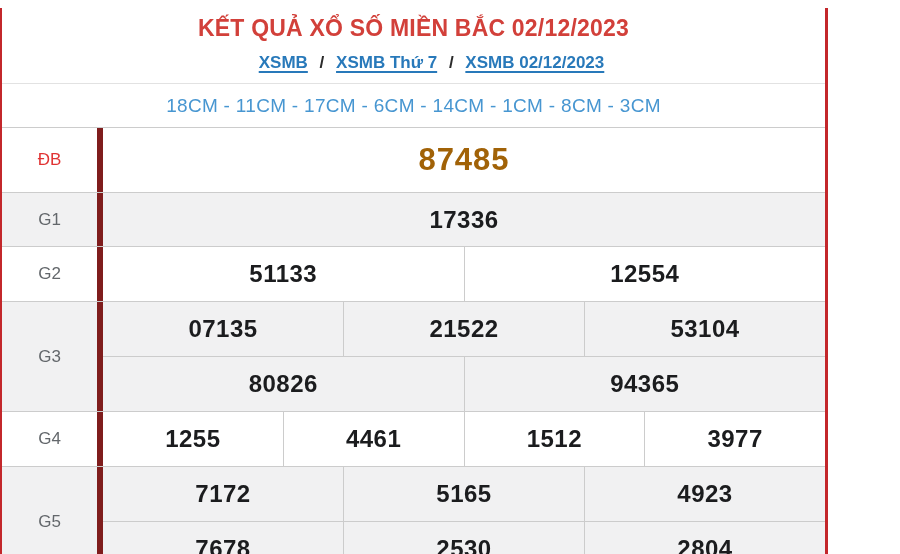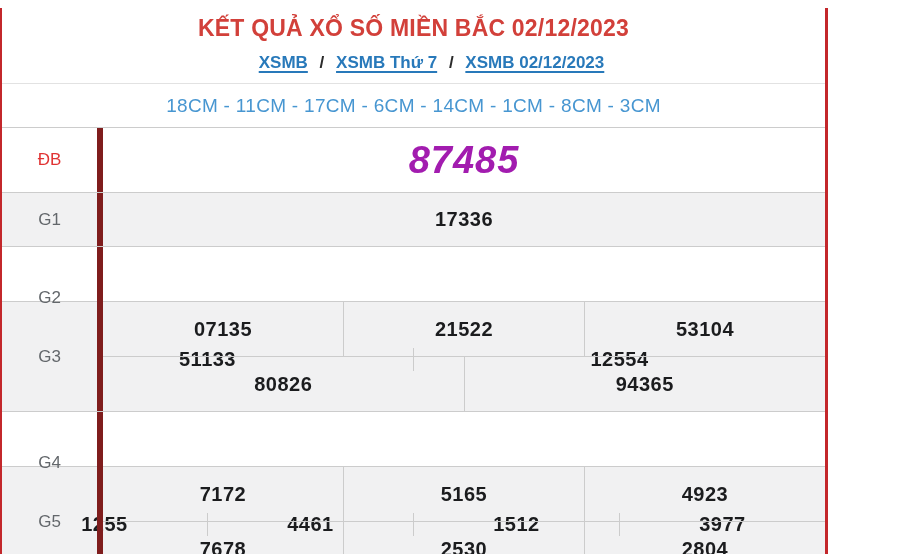--- a/index.html
+++ b/index.html
@@ -64,52 +64,51 @@
   .results-table {
     border-top: 1px solid #cccccc;
   }
   .prize-row {
     display: flex;
     border-bottom: 1px solid #cccccc;
   }
   .prize-row.bg-alt { background: #f1f1f2; }
   .h-db { height: 65px; }
   .h-1  { height: 54px; justify-content: center; }
-  .h-s  { height: 55px; flex-direction: column; }
+  .h-s  { height: 55px; }
   .h-2  { height: 110px; }
   .prize-label {
     width: 101px;
     flex: 0 0 101px;
     display: flex;
     align-items: center;
     justify-content: center;
     font-size: 17px;
     color: #63676b;
     border-right: 6px solid #7f1d1d;
   }
   .prize-label.special { color: #e03434; font-weight: 500; }
   .prize-values { flex: 1; display: flex; flex-direction: column; }
   .value-line { flex: 1; display: flex; }
   .value-line + .value-line { border-top: 1px solid #cccccc; }
   .value-cell {
     flex: 1;
     display: flex;
     align-items: center;
     justify-content: center;
-    font-size: 20px;
+    font-size: 24px;
     font-weight: 700;
     color: #1b1c1e;
     letter-spacing: 0.5px;
   }
   .value-cell + .value-cell { border-left: 1px solid #cccccc; text-align: right; }
   .value-cell.special {
-    font-size: 38px;
-    color: #a21caf;
+    font-size: 31px;
+    color: #a16207;
     letter-spacing: 1px;
-    font-style: italic;
   }
   
   .bottom-bar {
     position: absolute;
     left: 0; right: 0; bottom: 0;
     height: 4px;
     background: #0b0b0b;
   }
 </style>
 </head>

